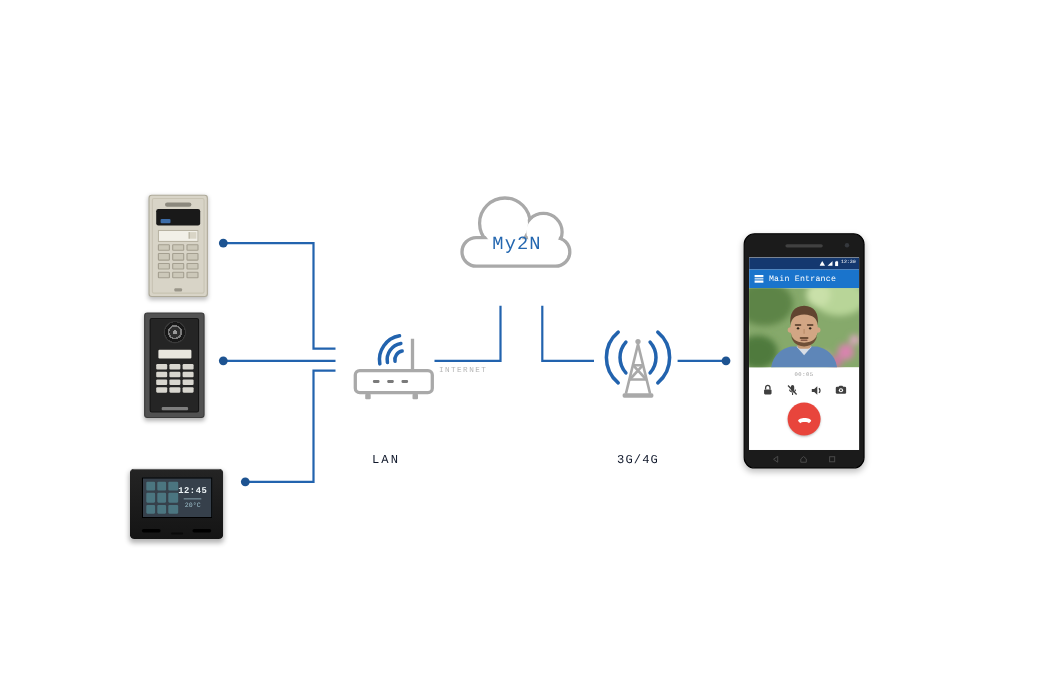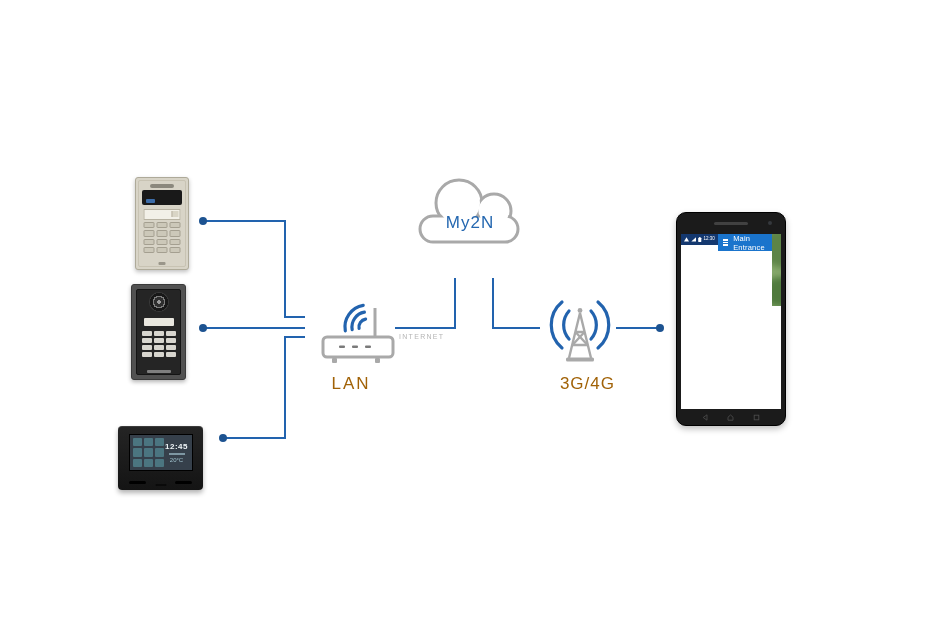--- a/index.html
+++ b/index.html
@@ -1,21 +1,21 @@
 <!DOCTYPE html>
 <html><head>
 <meta charset="utf-8">
 <style>
   html,body{margin:0;padding:0;background:#fff;}
   .canvas{position:relative;width:848px;height:630px;background:#fff;overflow:hidden;
-          font-family:Liberation Sans, sans-serif;}
+          font-family:Liberation Mono, monospace;}
   .abs{position:absolute;}
 
   
-  .lbl-gray{color:#a16207;letter-spacing:2px;font-size:17px;}
+  .lbl-gray{color:#0f172a;letter-spacing:2px;font-size:11px;margin-top:39px;}
   .lbl-internet{color:#b5b5b5;font-size:7px;letter-spacing:1.3px;}
   .lbl-my2n{color:#2467b0;font-size:17px;letter-spacing:1px;}
   .lbl-sub{color:#9c9c9c;font-size:16px;letter-spacing:1.5px;white-space:nowrap;}
   .lbl-sub .reg{font-size:9px;vertical-align:super;}
 
   
   .vario{left:135px;top:177px;width:52px;height:91px;background:#d8d4c7;
          border:1px solid #aeaa99;border-radius:3px;box-shadow:0 2px 4px rgba(0,0,0,.25);}
   .vario .inner{position:absolute;inset:2px;border:1px solid #c8c3b3;border-radius:2px;}
   .vario .slit{position:absolute;top:6px;left:50%;transform:translateX(-50%);width:24px;height:3.5px;background:#8b887d;border-radius:2px;}
@@ -54,21 +54,21 @@
   .touch .slot{position:absolute;bottom:6px;height:3px;background:#000;border-radius:1.5px;}
   .touch .slot.l{left:11px;width:17px;}
   .touch .slot.r{right:11px;width:17px;}
   .touch .slot.c{left:50%;transform:translateX(-50%);bottom:4px;width:11px;height:2px;background:#0a0a0a;}
 
   
   .phone{left:676px;top:212px;width:110px;height:214px;background:#1b1b1b;border:1px solid #000;
          border-radius:10px;box-shadow:0 3px 6px rgba(0,0,0,.25);box-sizing:border-box;}
   .phone .ear{position:absolute;top:9px;left:50%;transform:translateX(-50%);width:34px;height:3px;background:#414141;border-radius:2px;}
   .phone .fcam{position:absolute;top:8px;right:13px;width:4px;height:4px;background:#35383d;border-radius:50%;}
-  .phone .screen{position:absolute;top:21px;left:4px;width:100px;height:175px;background:#fff;display:flex;flex-direction:row;overflow:hidden;}
+  .phone .screen{position:absolute;top:21px;left:4px;width:100px;height:175px;background:#fff;display:flex;flex-direction:column;overflow:hidden;}
   .statusbar{height:11px;background:#14386f;display:flex;align-items:center;justify-content:flex-end;gap:2px;padding:0 3px;}
   .statusbar .t{color:#fff;font-size:4.5px;line-height:1;}
   .appbar{height:17px;background:#1a74cc;display:flex;align-items:center;padding:0 5px;gap:5px;}
   .appbar .burger{width:8px;display:flex;flex-direction:column;gap:1.4px;cursor:pointer;}
   .appbar .burger s{display:block;height:1.1px;background:#fff;}
   .appbar .ttl{color:#fff;font-size:7.5px;letter-spacing:.2px;}
   .video{height:72px;position:relative;}
   .video svg{display:block;}
   .controls{flex:1;background:#fff;display:flex;flex-direction:column;align-items:center;}
   .timer{font-size:5px;color:#9a9a9a;margin-top:4px;letter-spacing:.5px;}
@@ -143,21 +143,21 @@
     </g>
     <circle cx="40" cy="20.5" r="2.4" fill="#a9a9a9"></circle>
     <rect x="26" y="67.5" width="28" height="4" rx="1.5" fill="#a9a9a9"></rect>
     <g stroke="#2263ae" stroke-width="3.2" fill="none" stroke-linecap="round">
       <path d="M22,12 A30 30 0 0 0 22,58"></path>
       <path d="M29,21 A21 21 0 0 0 29,49"></path>
       <path d="M58,12 A30 30 0 0 1 58,58"></path>
       <path d="M51,21 A21 21 0 0 1 51,49"></path>
     </g>
   </svg>
-  <div class="abs lbl-gray" style="left:545px;top:374px;width:70px;text-align:right;letter-spacing:1px;">3G/4G</div>
+  <div class="abs lbl-gray" style="left:545px;top:374px;width:70px;text-align:center;letter-spacing:1px;">3G/4G</div>
 
   <div class="abs vario">
     <div class="inner"></div>
     <div class="slit"></div>
     <div class="win">
       <div class="chip"></div>
     </div>
     <div class="plate">
         <b></b>
       </div>

